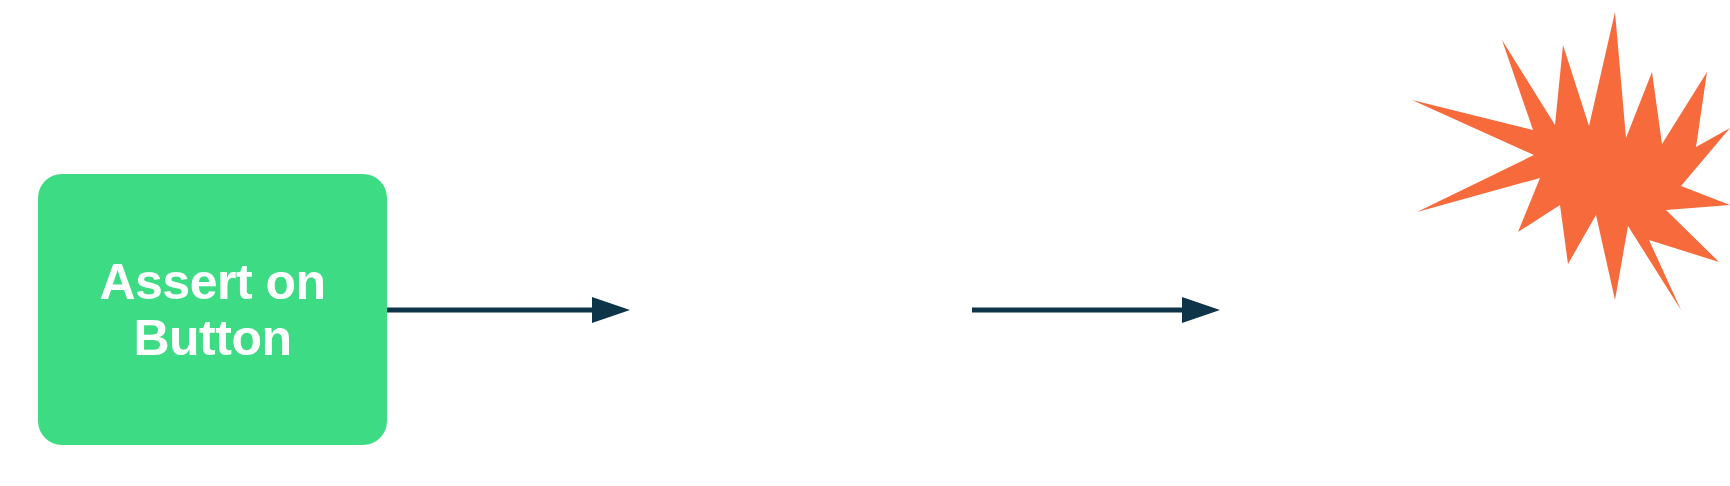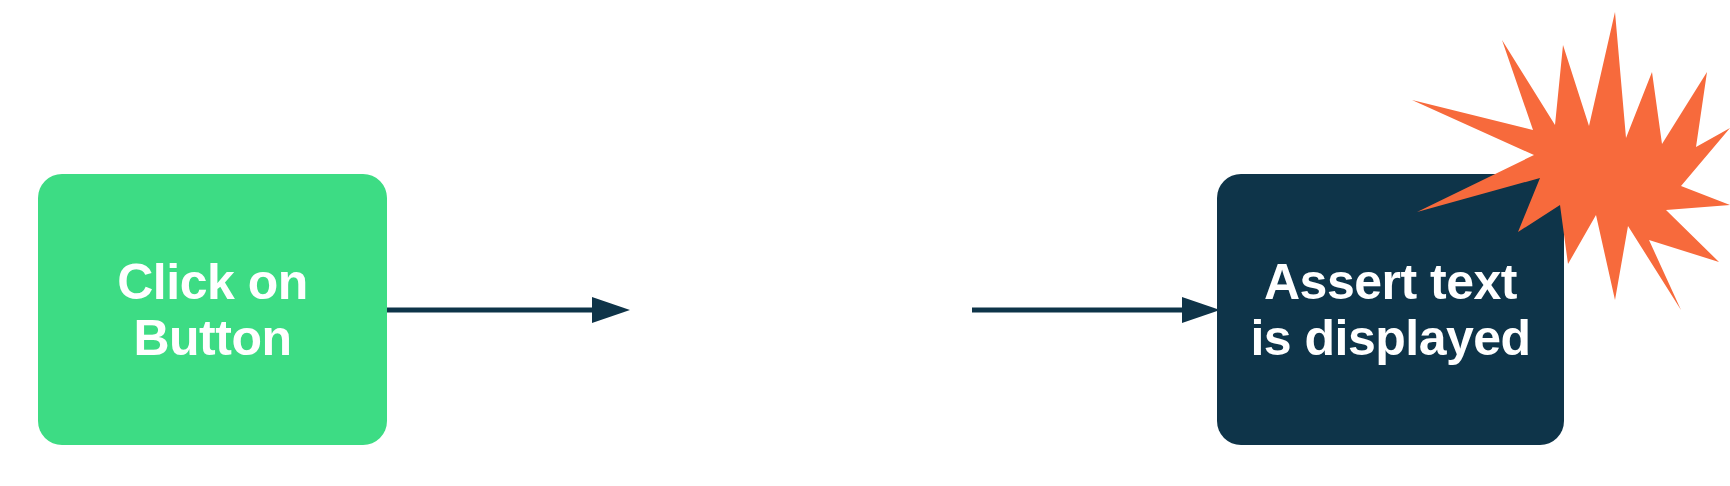--- a/index.html
+++ b/index.html
@@ -92,27 +92,23 @@
     <line x1="0" y1="20" x2="210" y2="20" stroke="#0E3449" stroke-width="5"></line>
     <polygon points="206,7 244,20 206,33" fill="#0E3449"></polygon>
   </svg>
 
   <svg id="connector-2" class="connector" viewBox="0 0 248 40" preserveAspectRatio="none">
     <line x1="0" y1="20" x2="214" y2="20" stroke="#0E3449" stroke-width="5"></line>
     <polygon points="210,7 248,20 210,33" fill="#0E3449"></polygon>
   </svg>
 
   <div id="node-click-on-button" class="node">
-    <span class="node-label">Click on
+    <span class="node-label">Assert on
 Button</span>
   </div>
 
 
-  <div id="node-assert-text" class="node">
-    <span class="node-label">Assert text
-is displayed</span>
-  </div>
 
   <svg id="burst-icon" viewBox="0 0 330 310">
     <polygon fill="#F76A3C" points="215,12 226,138 252,72 262,144 307,72 296,147 330,128 281,186 330,205 266,210 319,262 249,240 281,310 228,226 215,300 196,215 168,264 160,205 118,232 140,178 17,212 134,155 12,100 133,130 102,40 155,125 163,45 189,126"></polygon>
   </svg>
 
 </div>
 
 </body></html>

